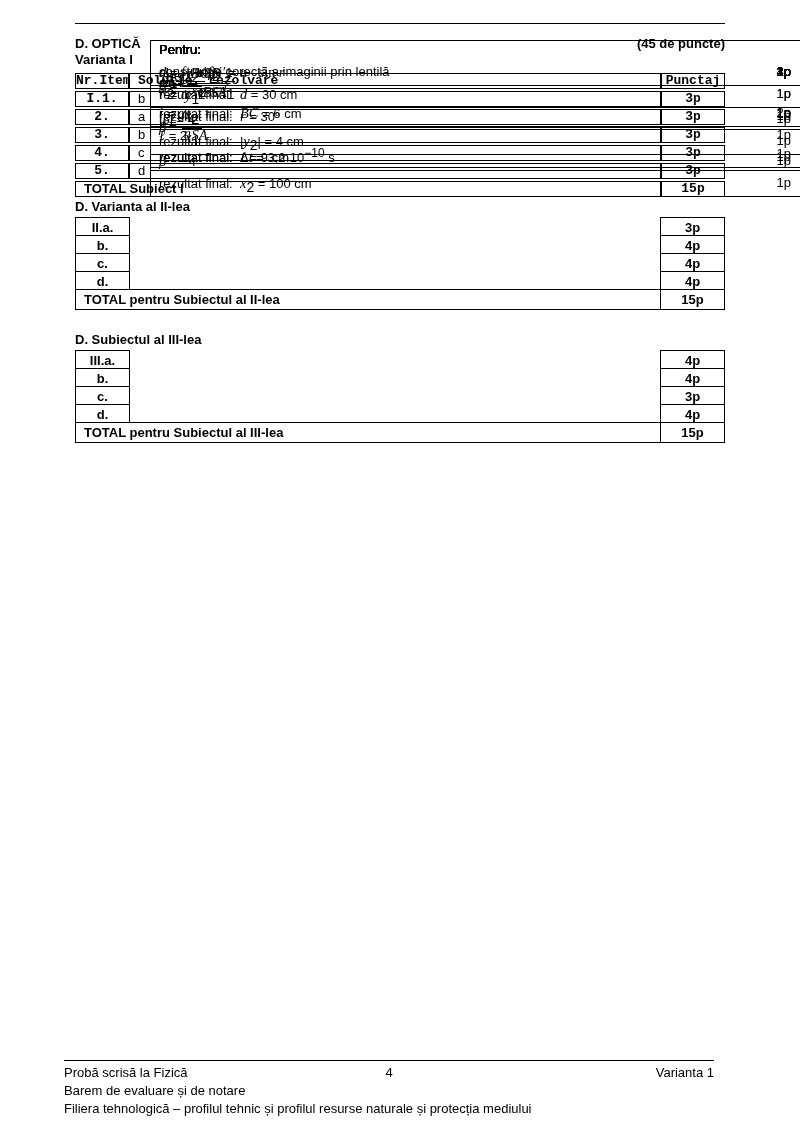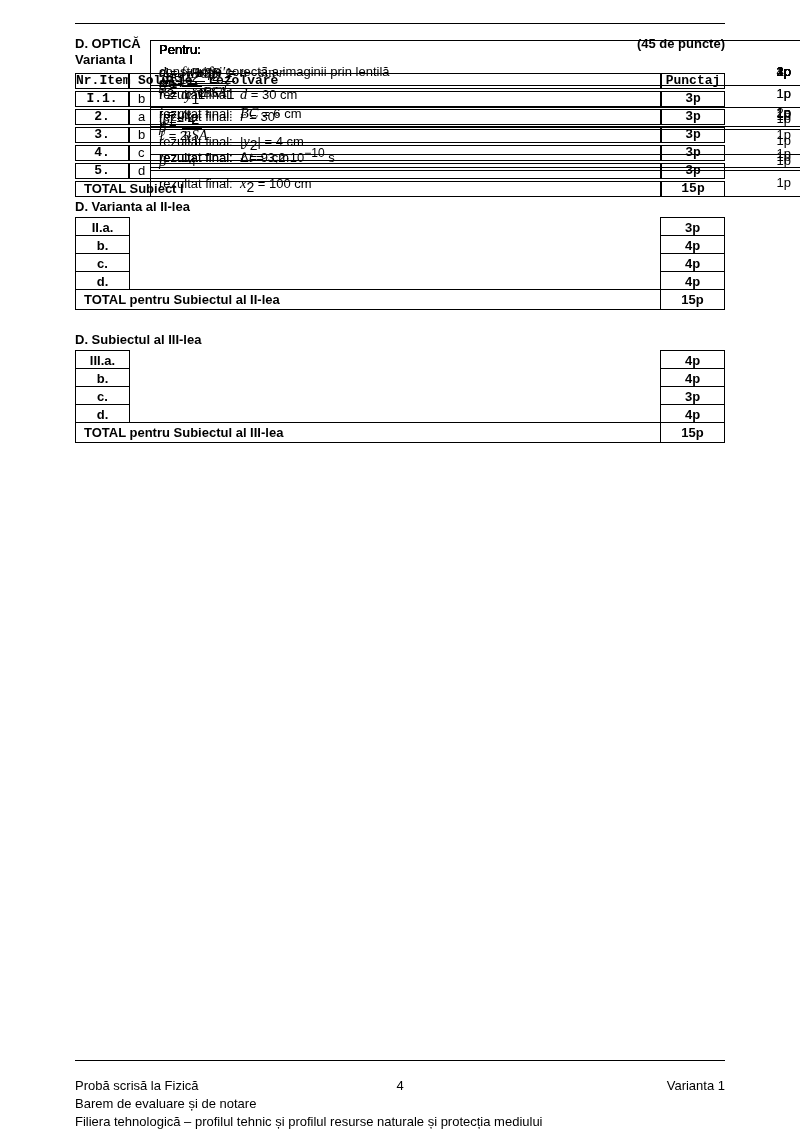--- a/index.html
+++ b/index.html
@@ -29,22 +29,22 @@
   .t2 .lp{min-width:18px;text-align:right;flex:0 0 auto;}
   .col-item{width:54px;} .col-pts{width:64px;}
 
   .m{font-family:"Liberation Serif","DejaVu Serif",serif;font-style:italic;font-size:14.5px;}
   .fn{font-family:"Liberation Serif","DejaVu Serif",serif;font-size:14px;}
   .formula sub{font-size:14px;} .formula sup{font-size:12px;margin-top:45px;}
   .frac{display:inline-block;vertical-align:middle;text-align:center;line-height:1.1;margin:2px 1px;}
   .frac .num{display:block;border-bottom:1px solid #000;padding:0 3px 1px 3px;}
   .frac .den{display:block;padding-top:1px;}
 
-  .footer{position:absolute;left:75px;width:650px;top:1060px;border-top:1.5px solid #000;
-          padding-top:16px;line-height:1.4;}
+  .footer{position:absolute;left:64px;width:650px;top:1060px;border-top:1.5px solid #000;
+          padding-top:3px;line-height:1.4;}
   .frow{display:flex;}
   .frow>span{flex:1;}
   .fc{text-align:center;}
   .fr{text-align:right;}
 </style>
 </head>
 <body>
 
 <div class="page">
   <div class="content">

